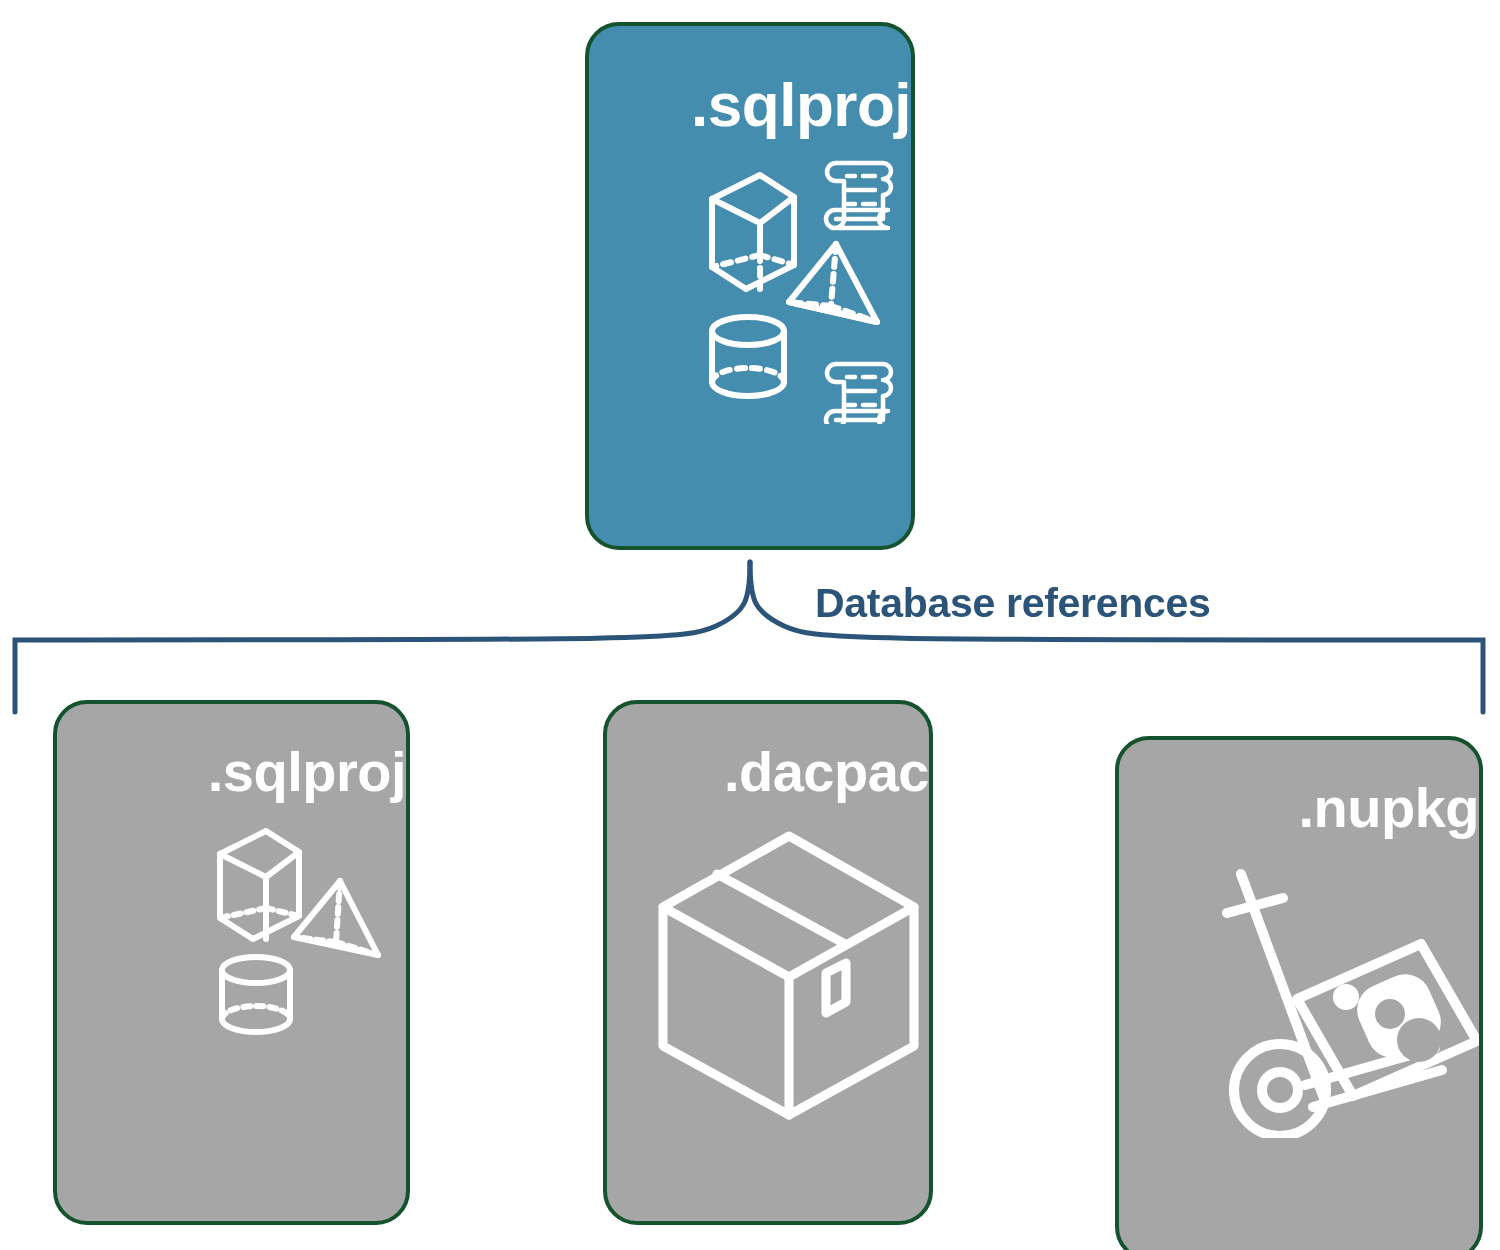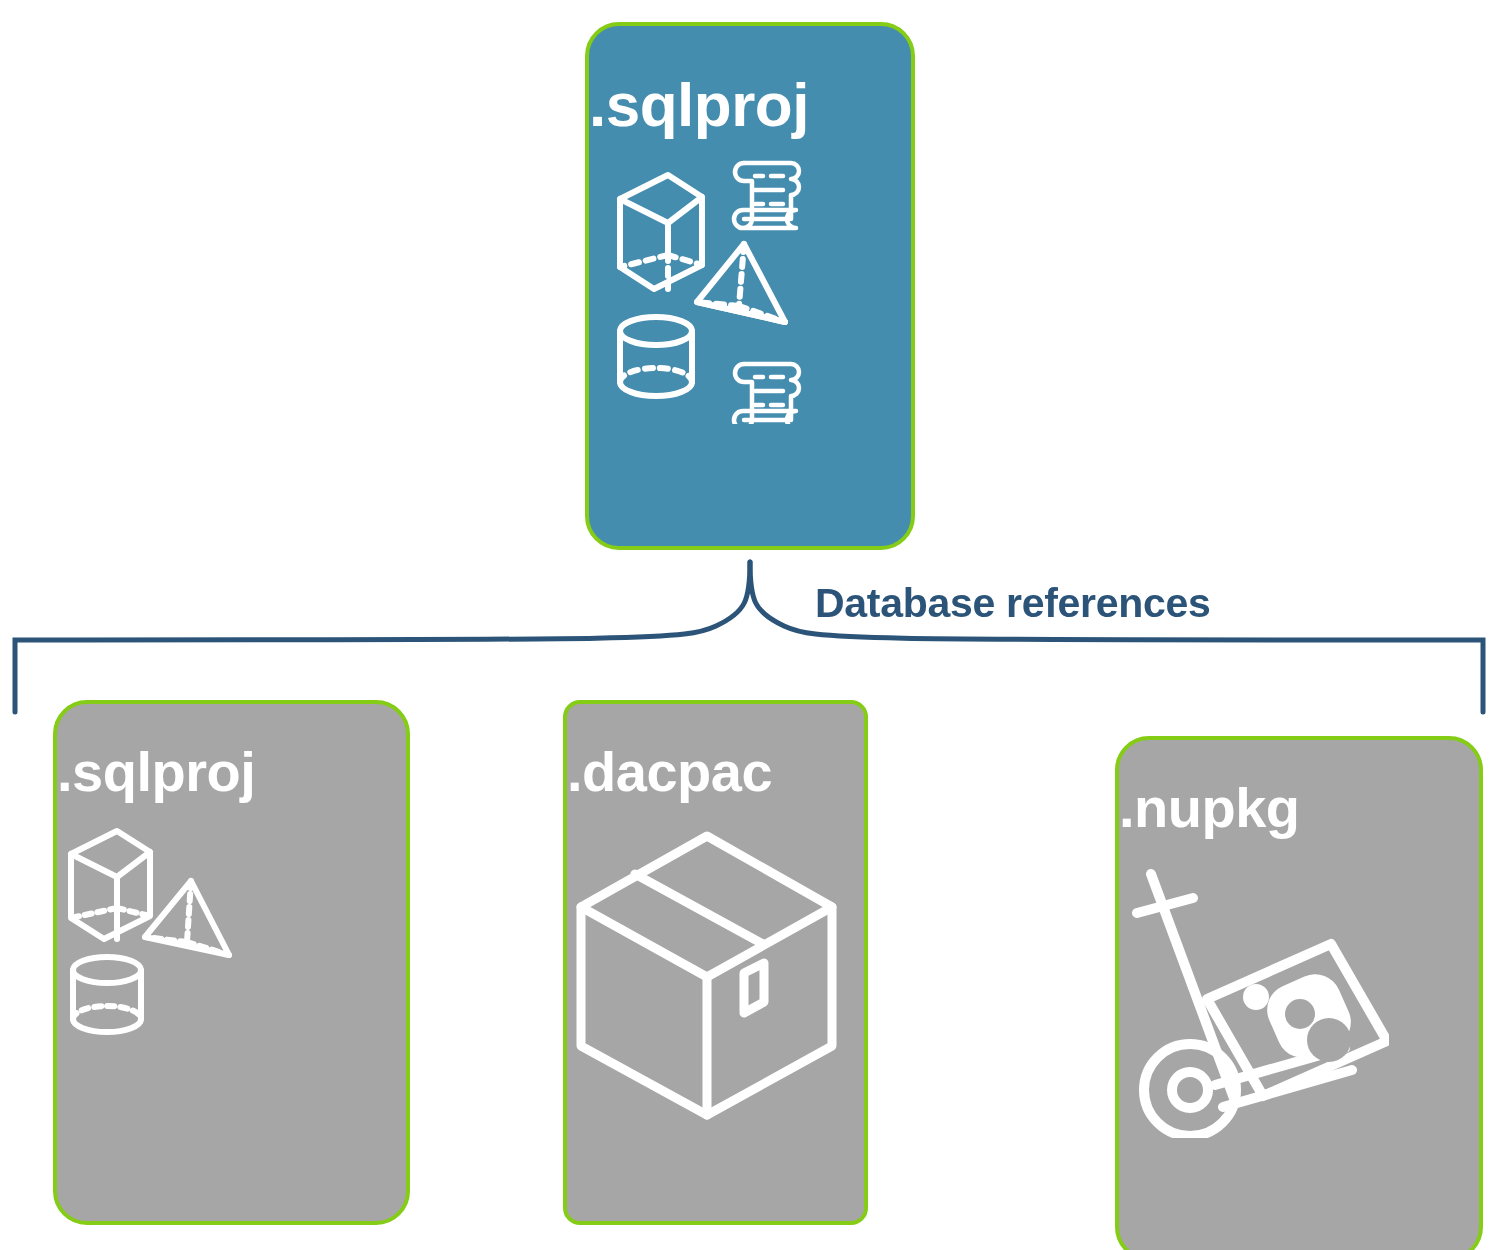--- a/index.html
+++ b/index.html
@@ -13,25 +13,25 @@
   #canvas {
     position: relative;
     width: 1500px;
     height: 1250px;
     background: #ffffff;
     overflow: hidden;
   }
   .card {
     position: absolute;
     box-sizing: border-box;
-    border: 4px solid #84cc16;
+    border: 4px solid #14532d;
     border-radius: 34px;
     display: flex;
     flex-direction: column;
-    align-items: flex-start;
+    align-items: flex-end;
   }
   .card-title {
     color: #ffffff;
     font-weight: bold;
     letter-spacing: -0.5px;
     line-height: 1;
     white-space: nowrap;
   }
   #card-root {
     left: 585px;
@@ -46,21 +46,21 @@
   }
   #card-root .icon-area {
     margin-top: 18px;
   }
   .card-ref {
     background: #a6a6a6;
     top: 700px;
     height: 525px;
   }
   #card-ref-sqlproj { left: 53px; width: 357px; }
-  #card-ref-dacpac  { left: 563px; width: 305px; border-radius: 17px; }
+  #card-ref-dacpac  { left: 603px; width: 330px; }
   #card-ref-nupkg   { left: 1115px; width: 368px; margin-top: 36px; }
   .card-ref .card-title {
     font-size: 56px;
     margin-top: 40px;
   }
   .card-ref .icon-area {
     margin-top: 22px;
   }
   .icon-area {
     display: flex;

